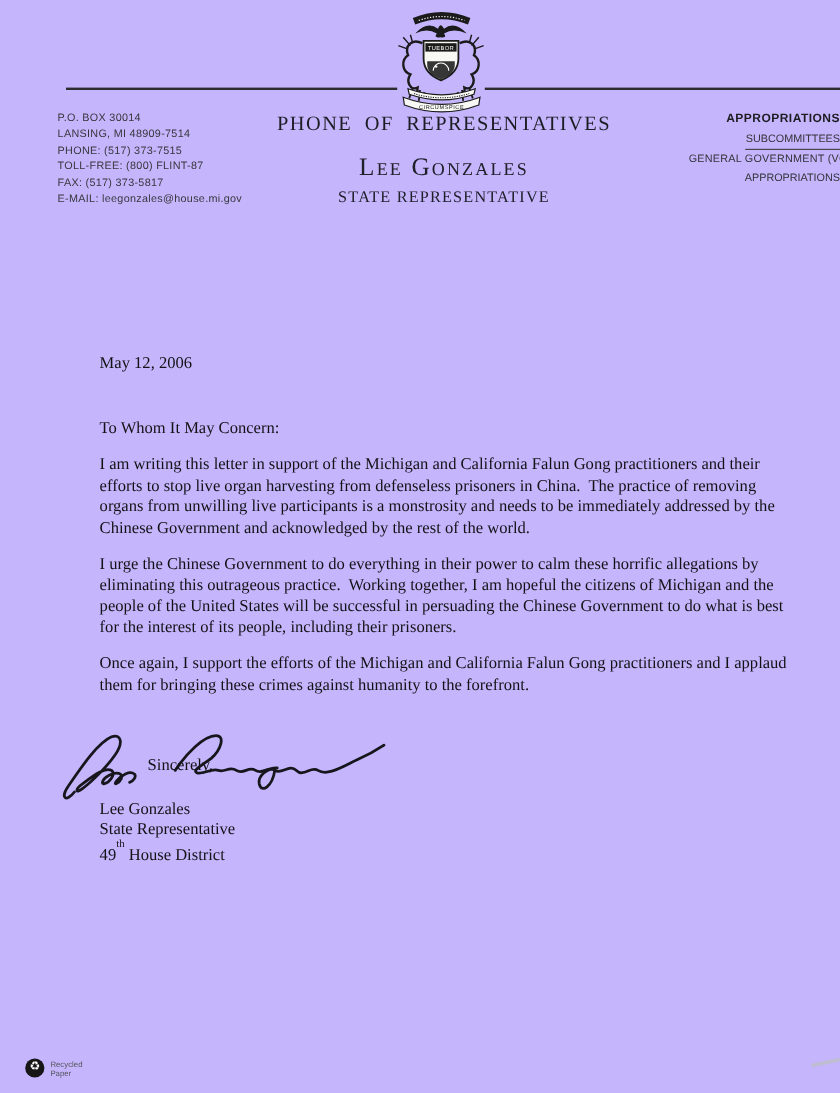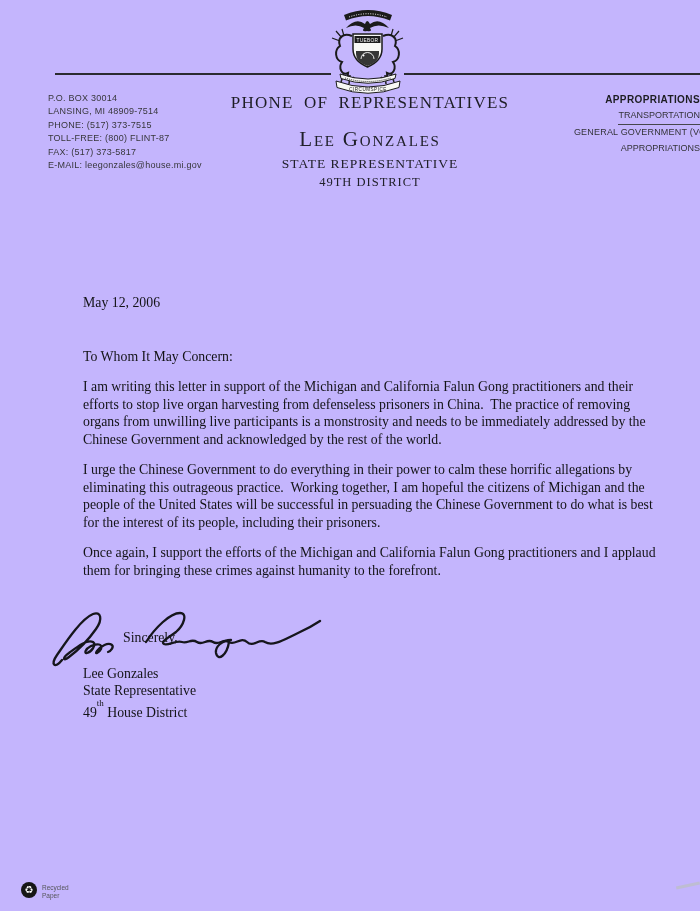--- a/index.html
+++ b/index.html
@@ -132,27 +132,26 @@
     <div>PHONE: (517) 373-7515</div>
     <div>TOLL-FREE: (800) FLINT-87</div>
     <div>FAX: (517) 373-5817</div>
     <div>E-MAIL: leegonzales@house.mi.gov</div>
   </div>
 
   <div class="center-head">
     <div class="house">PHONE OF REPRESENTATIVES</div>
     <div class="name">Lee Gonzales</div>
     <div class="rep">STATE REPRESENTATIVE</div>
-    <div class="district">49TH DISTRICT</div>
   </div>
 
   <div class="committees">
     <div class="approp">APPROPRIATIONS</div>
     <div class="subcom">
-      <span>TRANSPORTATION</span>
+      <span>SUBCOMMITTEES</span>
     </div>
     <div class="gg">GENERAL GOVERNMENT (VC)</div>
     <div>APPROPRIATIONS</div>
   </div>
 
   <div class="abs body-text date">May 12, 2006</div>
   <div class="abs body-text salut">To Whom It May Concern:</div>
   <div class="abs body-text p1">I am writing this letter in support of the Michigan and California Falun Gong practitioners and their efforts to stop live organ harvesting from defenseless prisoners in China.  The practice of removing organs from unwilling live participants is a monstrosity and needs to be immediately addressed by the Chinese Government and acknowledged by the rest of the world.</div>
   <div class="abs body-text p2">I urge the Chinese Government to do everything in their power to calm these horrific allegations by eliminating this outrageous practice.  Working together, I am hopeful the citizens of Michigan and the people of the United States will be successful in persuading the Chinese Government to do what is best for the interest of its people, including their prisoners.</div>
   <div class="abs body-text p3">Once again, I support the efforts of the Michigan and California Falun Gong practitioners and I applaud them for bringing these crimes against humanity to the forefront.</div>

